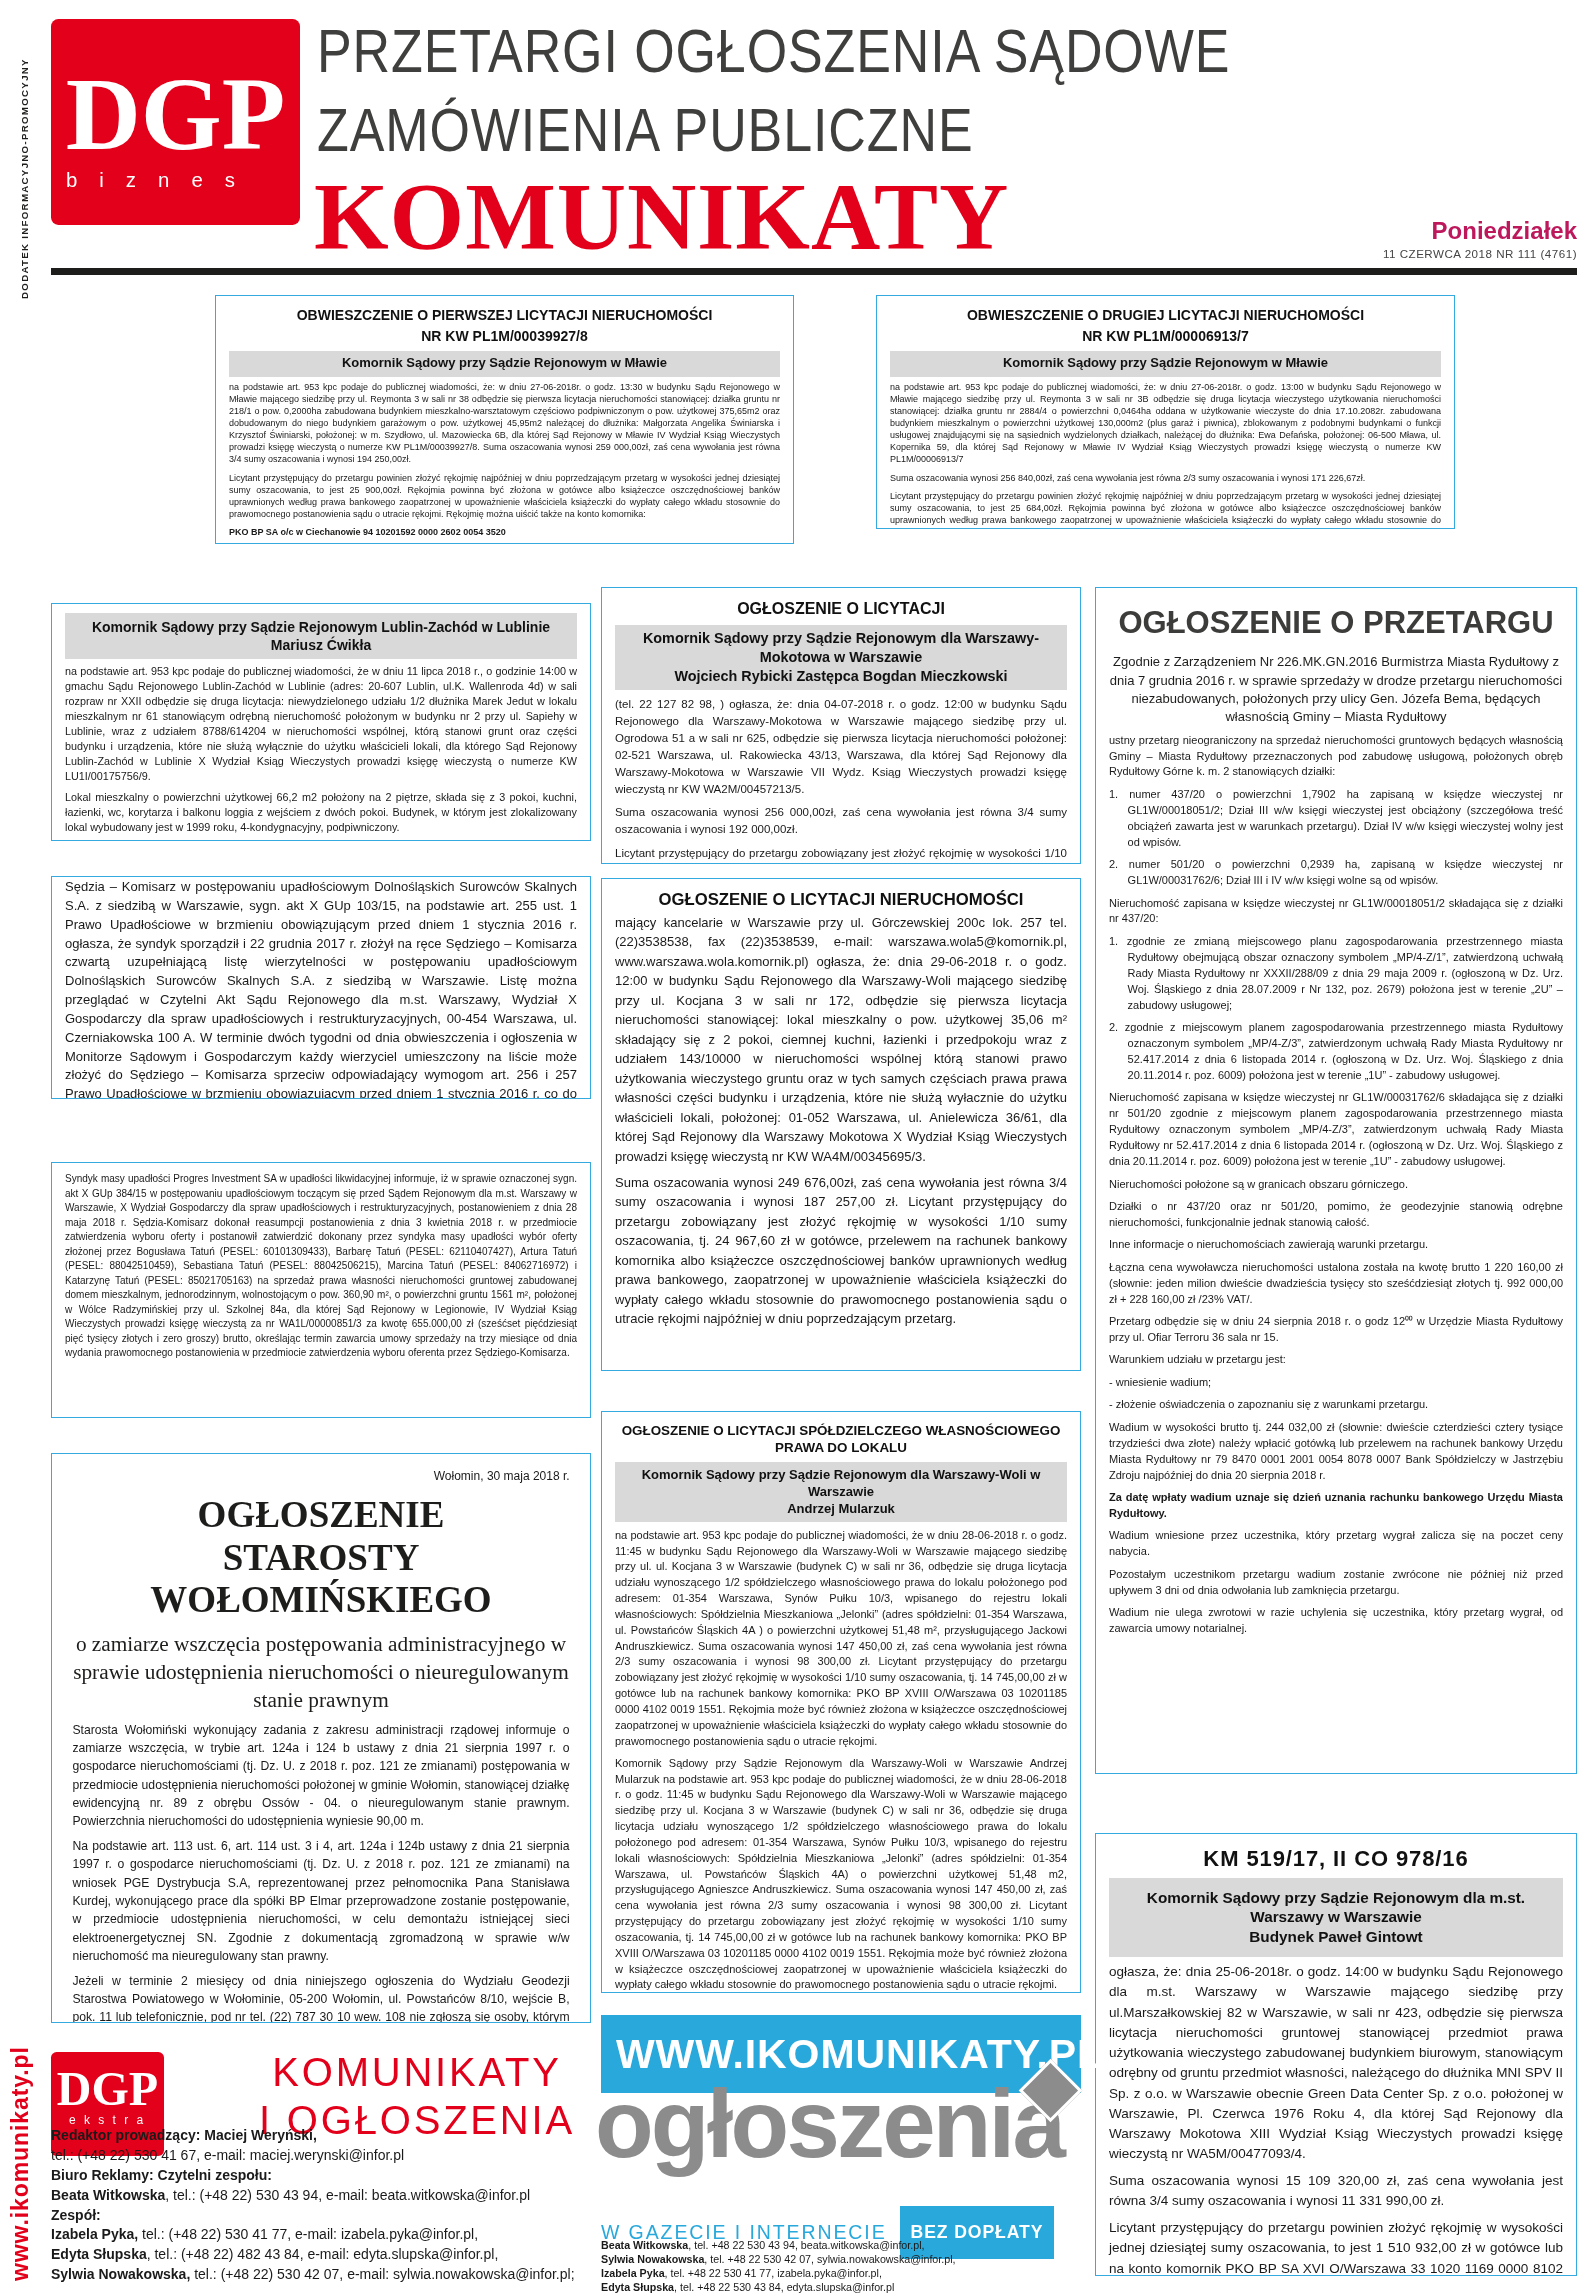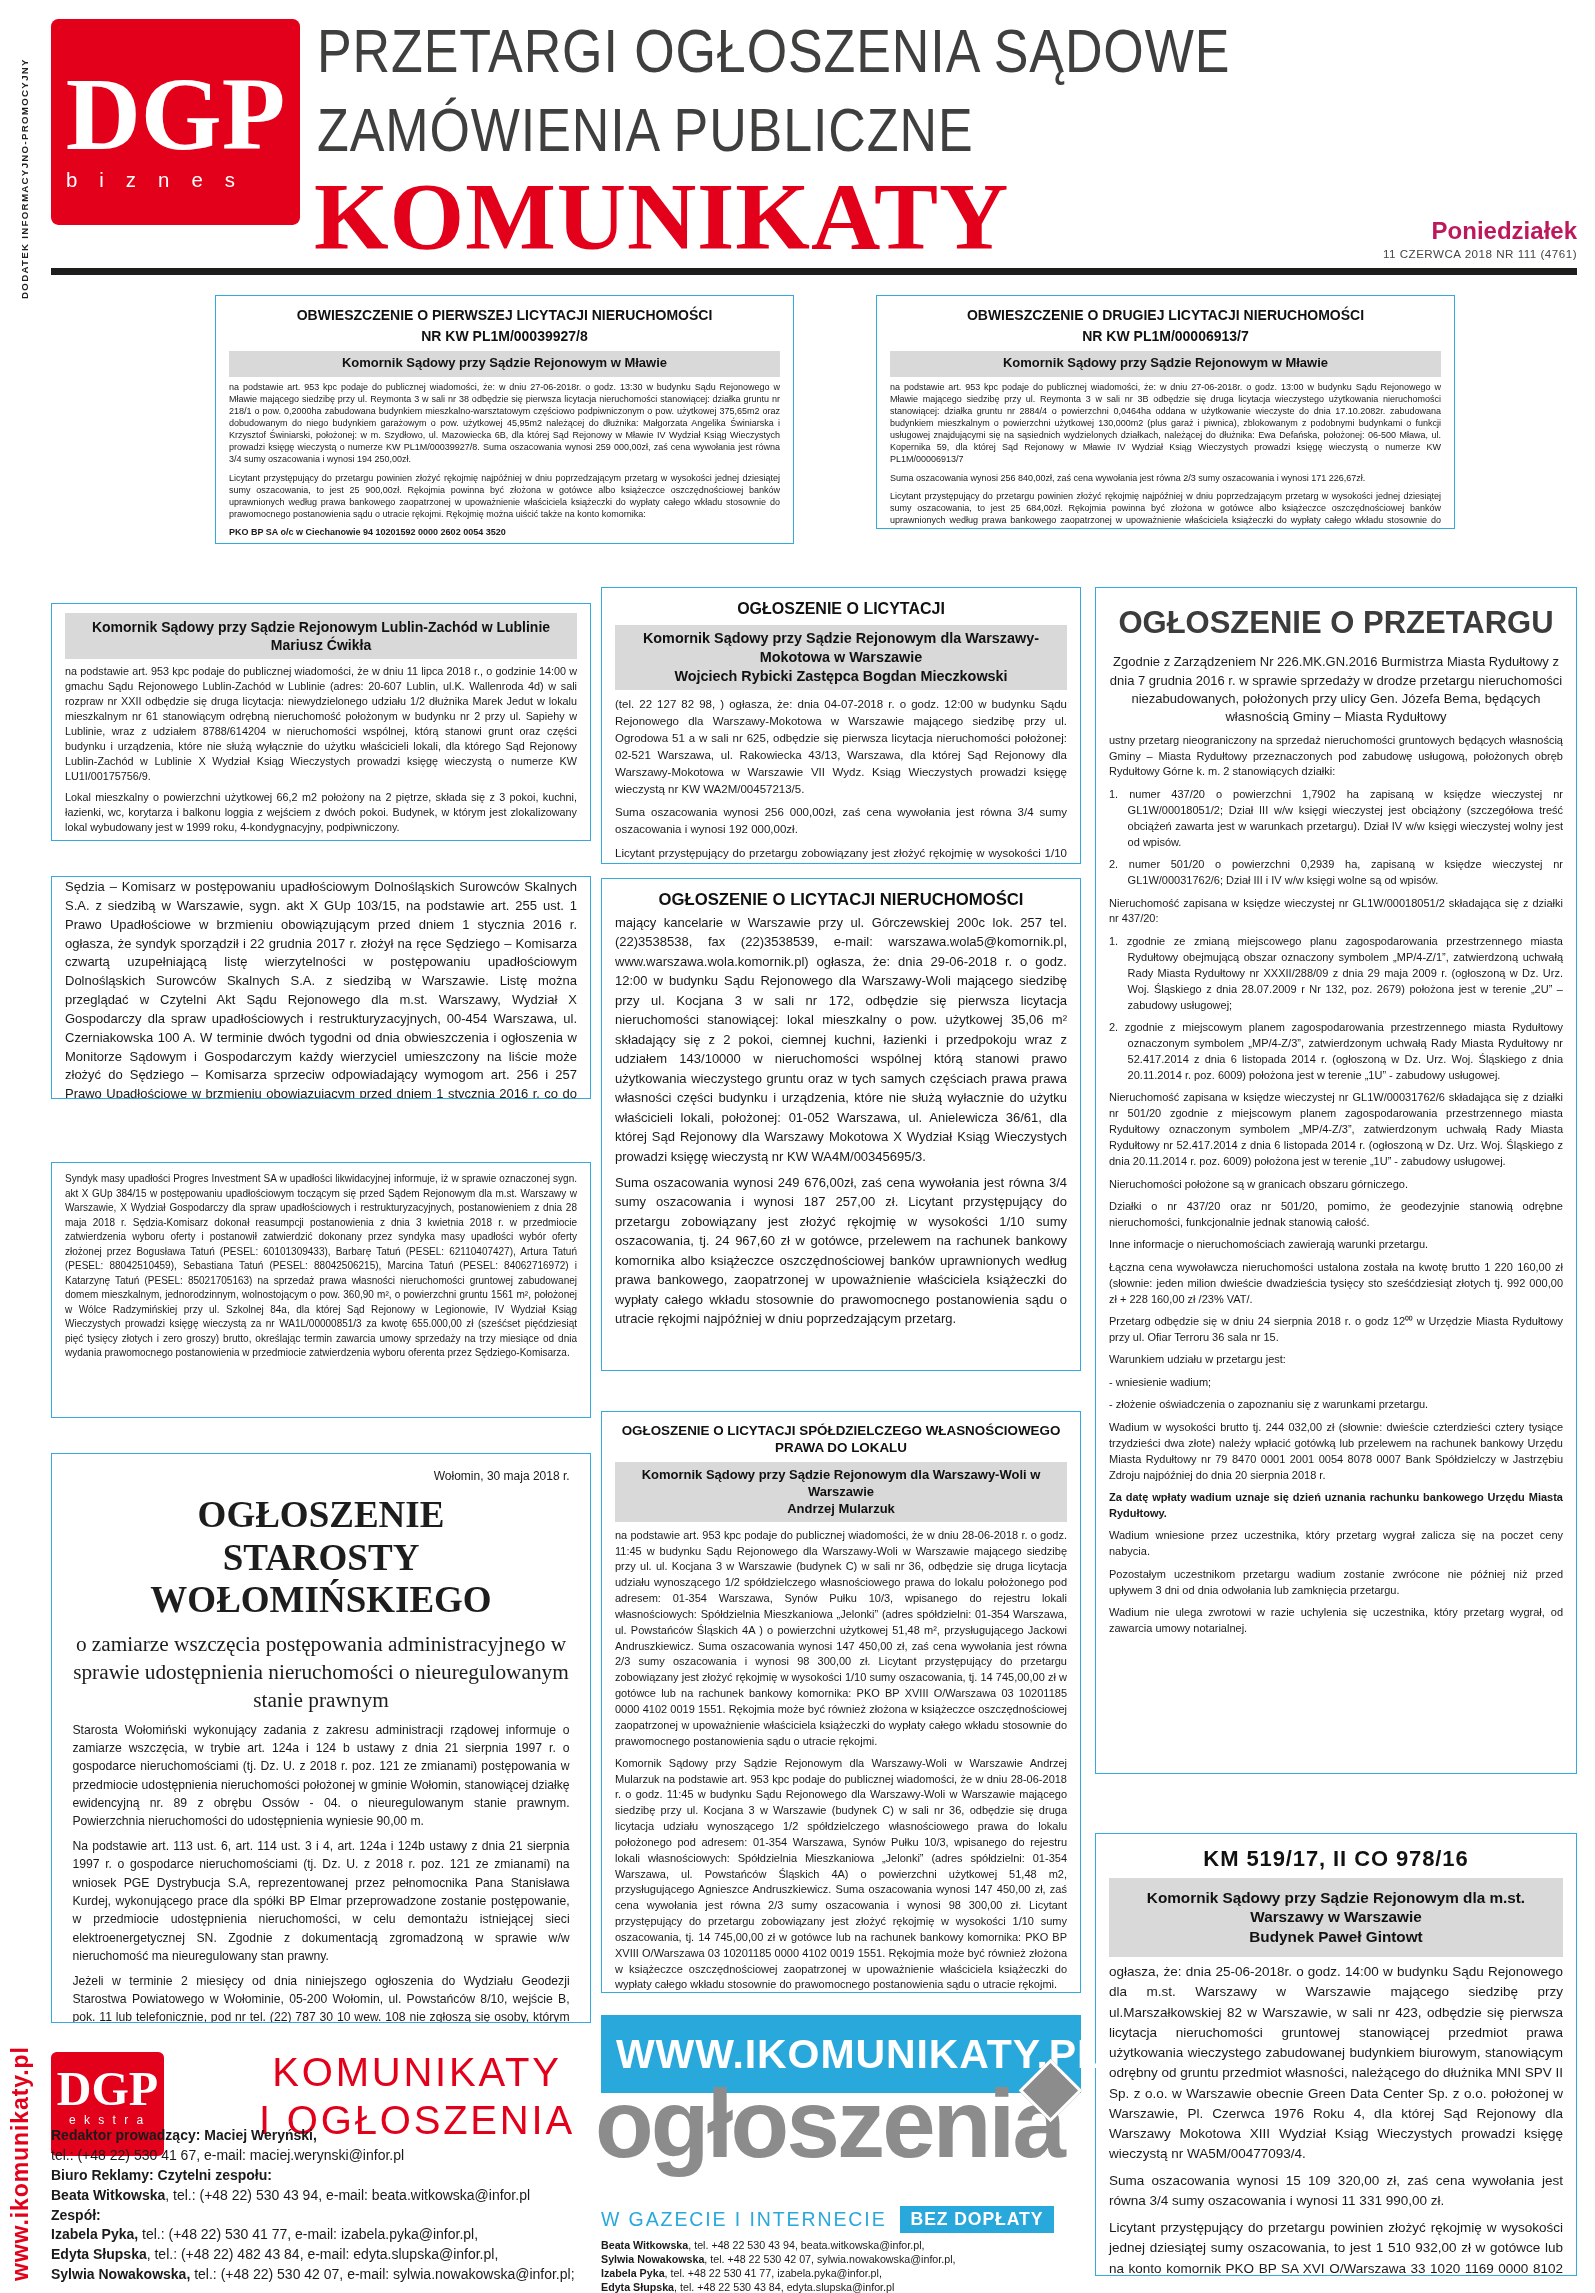--- a/index.html
+++ b/index.html
@@ -64,21 +64,21 @@
                  font-weight:300;font-size:40px;line-height:1.2;letter-spacing:2.8px;}
   .contacts-left{position:absolute;left:51px;top:2126px;width:547px;font-size:14px;line-height:1.42;}
   .contacts-left p{margin:0;}
   
   .ad-banner{position:absolute;left:601px;top:2015px;width:480px;height:78px;background:#29a8dc;color:#fff;
              font-weight:700;font-size:41px;letter-spacing:0.9px;display:flex;align-items:center;padding-left:15px;box-sizing:border-box;}
   .ad-word{position:absolute;left:595px;top:2076px;font-weight:700;font-size:96px;color:#8c8c8c;letter-spacing:-2.8px;line-height:1;}
   .ad-diamond{position:absolute;left:1028px;top:2068px;width:39px;height:39px;background:#8c8c8c;transform:rotate(45deg);border:3.7px solid #fff;}
   .ad-tagrow{position:absolute;left:601px;top:2206px;display:flex;align-items:center;gap:13px;}
   .ad-tag{color:#29a8dc;font-size:19.5px;letter-spacing:1.9px;}
-  .ad-badge{background:#29a8dc;color:#fff;font-weight:700;font-size:17.6px;padding:3px 11px;letter-spacing:0.9px;}
+  .ad-badge{background:#29a8dc;color:#fff;font-weight:700;font-size:17.6px;padding:16px 11px;letter-spacing:0.9px;}
   .contacts-ad{position:absolute;left:601px;top:2239px;width:480px;font-size:10.7px;line-height:1.3;}
   .contacts-ad p{margin:0;}
 </style>
 </head>
 <body>
 
 <div class="page">
 
   <div class="vert side-top">DODATEK INFORMACYJNO-PROMOCYJNY</div>
   <div class="vert side-bottom">www.ikomunikaty.pl</div>

